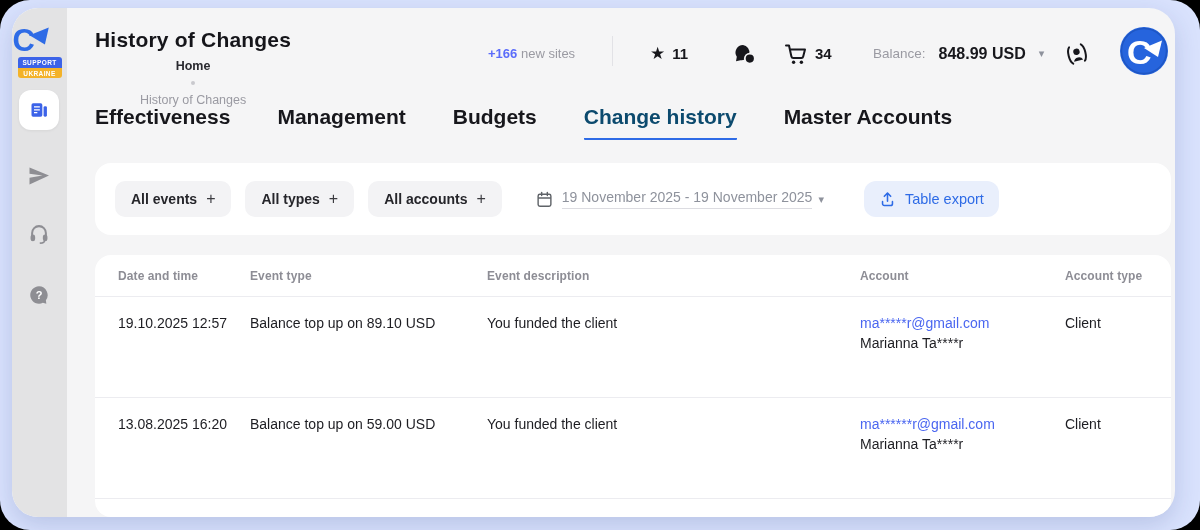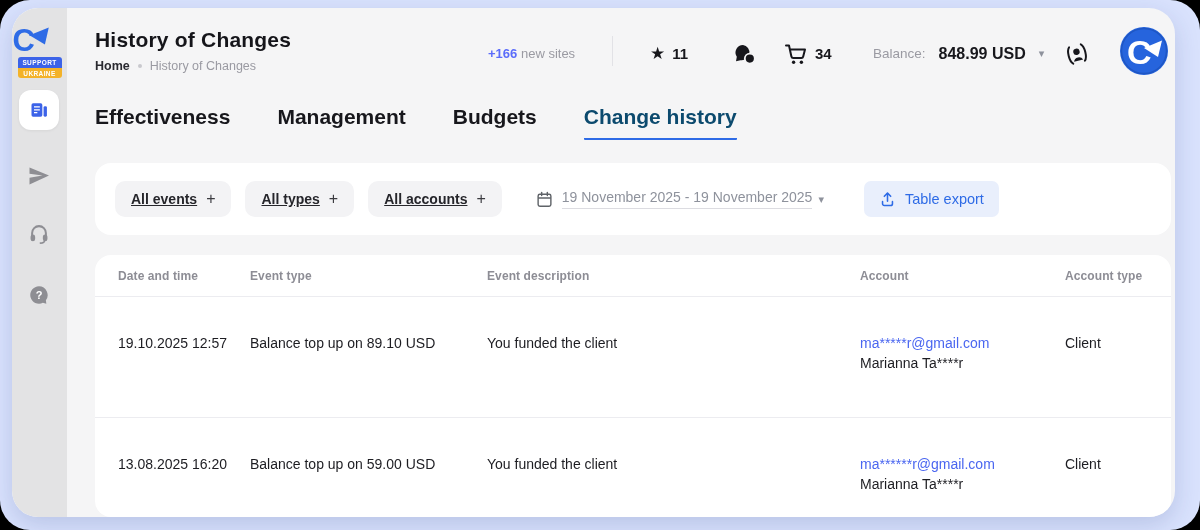--- a/index.html
+++ b/index.html
@@ -15,55 +15,55 @@
   .badge .b1{background:#3c63e8;}
   .badge .b2{background:#f3b229;}
   .side-item{position:absolute;left:7px;width:40px;height:40px;display:flex;align-items:center;justify-content:center;cursor:pointer;}
   .side-item.active{background:#fff;border-radius:12px;box-shadow:0 1px 3px rgba(0,0,0,.06);}
   
   .main{position:absolute;left:55px;top:0;right:0;bottom:0;}
   .topbar{position:absolute;left:0;top:0;width:1108px;height:85px;}
   .tb-abs{position:absolute;top:6px;height:79px;display:flex;align-items:center;gap:7px;}
   .title-block{position:absolute;left:28px;top:20px;}
   .page-title{font-size:21px;font-weight:bold;color:#15151a;letter-spacing:.2px;}
-  .breadcrumb{margin-top:7px;font-size:12.5px;color:#9a9aa2;display:flex;align-items:center;gap:8px;}
+  .breadcrumb{margin-top:7px;font-size:12.5px;color:#9a9aa2;display:flex;align-items:center;gap:8px;flex-direction:column;}
   .breadcrumb .home{color:#2a2a30;font-weight:bold;cursor:pointer;}
   .crumb-dot{width:4px;height:4px;border-radius:50%;background:#c9c9ce;display:inline-block;}
   .newsites{font-size:13px;color:#9a9aa2;cursor:pointer;}
   .newsites b{color:#5b6cfa;font-weight:bold;}
   .v-div{position:absolute;left:545px;top:28px;width:1px;height:30px;background:#e2e2e6;}
   .stat-num{font-size:15px;font-weight:bold;color:#17171c;}
   .star-glyph{font-size:17px;color:#17171c;line-height:1;}
   .bal-label{font-size:13.5px;color:#9a9aa2;}
   .bal-value{font-size:16px;font-weight:bold;color:#17171c;margin-left:6px;}
   .caret{font-size:11px;color:#8e929c;margin-left:6px;}
   .avatar{position:absolute;left:1053px;top:19px;width:48px;height:48px;border-radius:50%;cursor:pointer;}
   
   .tabs{position:absolute;left:28px;top:97px;display:flex;gap:47px;}
   .tab{font-size:21px;font-weight:bold;color:#17171c;padding-bottom:9px;cursor:pointer;white-space:nowrap;}
   .tab.active{color:#0c4a6e;border-bottom:2.5px solid #2e6be6;border-radius:1px;}
   
   .filter-card{position:absolute;left:28px;top:155px;width:1076px;height:72px;background:#fff;
     border-radius:16px;display:flex;align-items:center;padding:0 20px;box-sizing:border-box;}
   .chip{height:36px;background:#f3f3f5;border-radius:10px;display:flex;align-items:center;gap:9px;
     padding:0 16px;margin-right:14px;cursor:pointer;}
-  .chip .lbl{font-size:14px;font-weight:bold;color:#26262b;text-decoration:underline;}
+  .chip .lbl{font-size:14px;font-weight:bold;color:#26262b;}
   .chip .plus{font-size:16px;color:#3b3b40;font-weight:normal;}
   .date-group{display:flex;align-items:center;margin-left:20px;cursor:pointer;}
   .date-text{font-size:14px;color:#8e929c;margin-left:9px;padding-bottom:3px;border-bottom:1px solid #dcdce1;}
-  .export-btn{height:36px;margin-left:40px;background:#e9effc;border:none;border-radius:7px;
+  .export-btn{height:36px;margin-left:40px;background:#e9effc;border:none;border-radius:12px;
     display:flex;align-items:center;gap:9px;padding:0 15px;cursor:pointer;}
   .export-btn span{font-size:14.5px;color:#2e6be6;}
   
   .table-card{position:absolute;left:28px;top:247px;width:1076px;height:262px;background:#fff;
     border-radius:16px;overflow:hidden;box-sizing:border-box;}
   .tgrid{display:grid;grid-template-columns:132px 237px 373px 205px auto;padding:0 20px 0 23px;}
   .thead{height:41px;align-items:center;}
   .th{font-size:12px;font-weight:bold;color:#8d8d95;letter-spacing:.1px;}
-  .trow{border-top:1px solid #ececf0;min-height:74px;align-content:start;padding-top:36px;padding-bottom:10px;}
+  .trow{border-top:1px solid #ececf0;min-height:74px;align-content:start;padding-top:16px;padding-bottom:10px;}
   .cell{font-size:14px;color:#1d1d22;line-height:1.45;padding-right:18px;}
   .link{color:#4a66f0;text-decoration:none;cursor:pointer;}
   .acct-name{color:#1d1d22;}
   svg{display:block;}
 </style>
 </head>
 <body>
 
 <div class="canvas">
   <div class="app">
@@ -176,20 +176,21 @@
             <polygon points="24,21 42,13.5 38,30" fill="#fff"></polygon>
           </svg>
         </div>
       </div>
 
       <nav class="tabs">
         <div class="tab">Effectiveness</div>
         <div class="tab">Management</div>
         <div class="tab">Budgets</div>
         <div class="tab active">Change history</div>
+        <div class="tab">Master Accounts</div>
       </nav>
 
       <div class="filter-card">
         <div class="chip">
           <span class="lbl">All events</span>
           <span class="plus">+</span>
         </div>
         <div class="chip">
           <span class="lbl">All types</span>
           <span class="plus">+</span>

